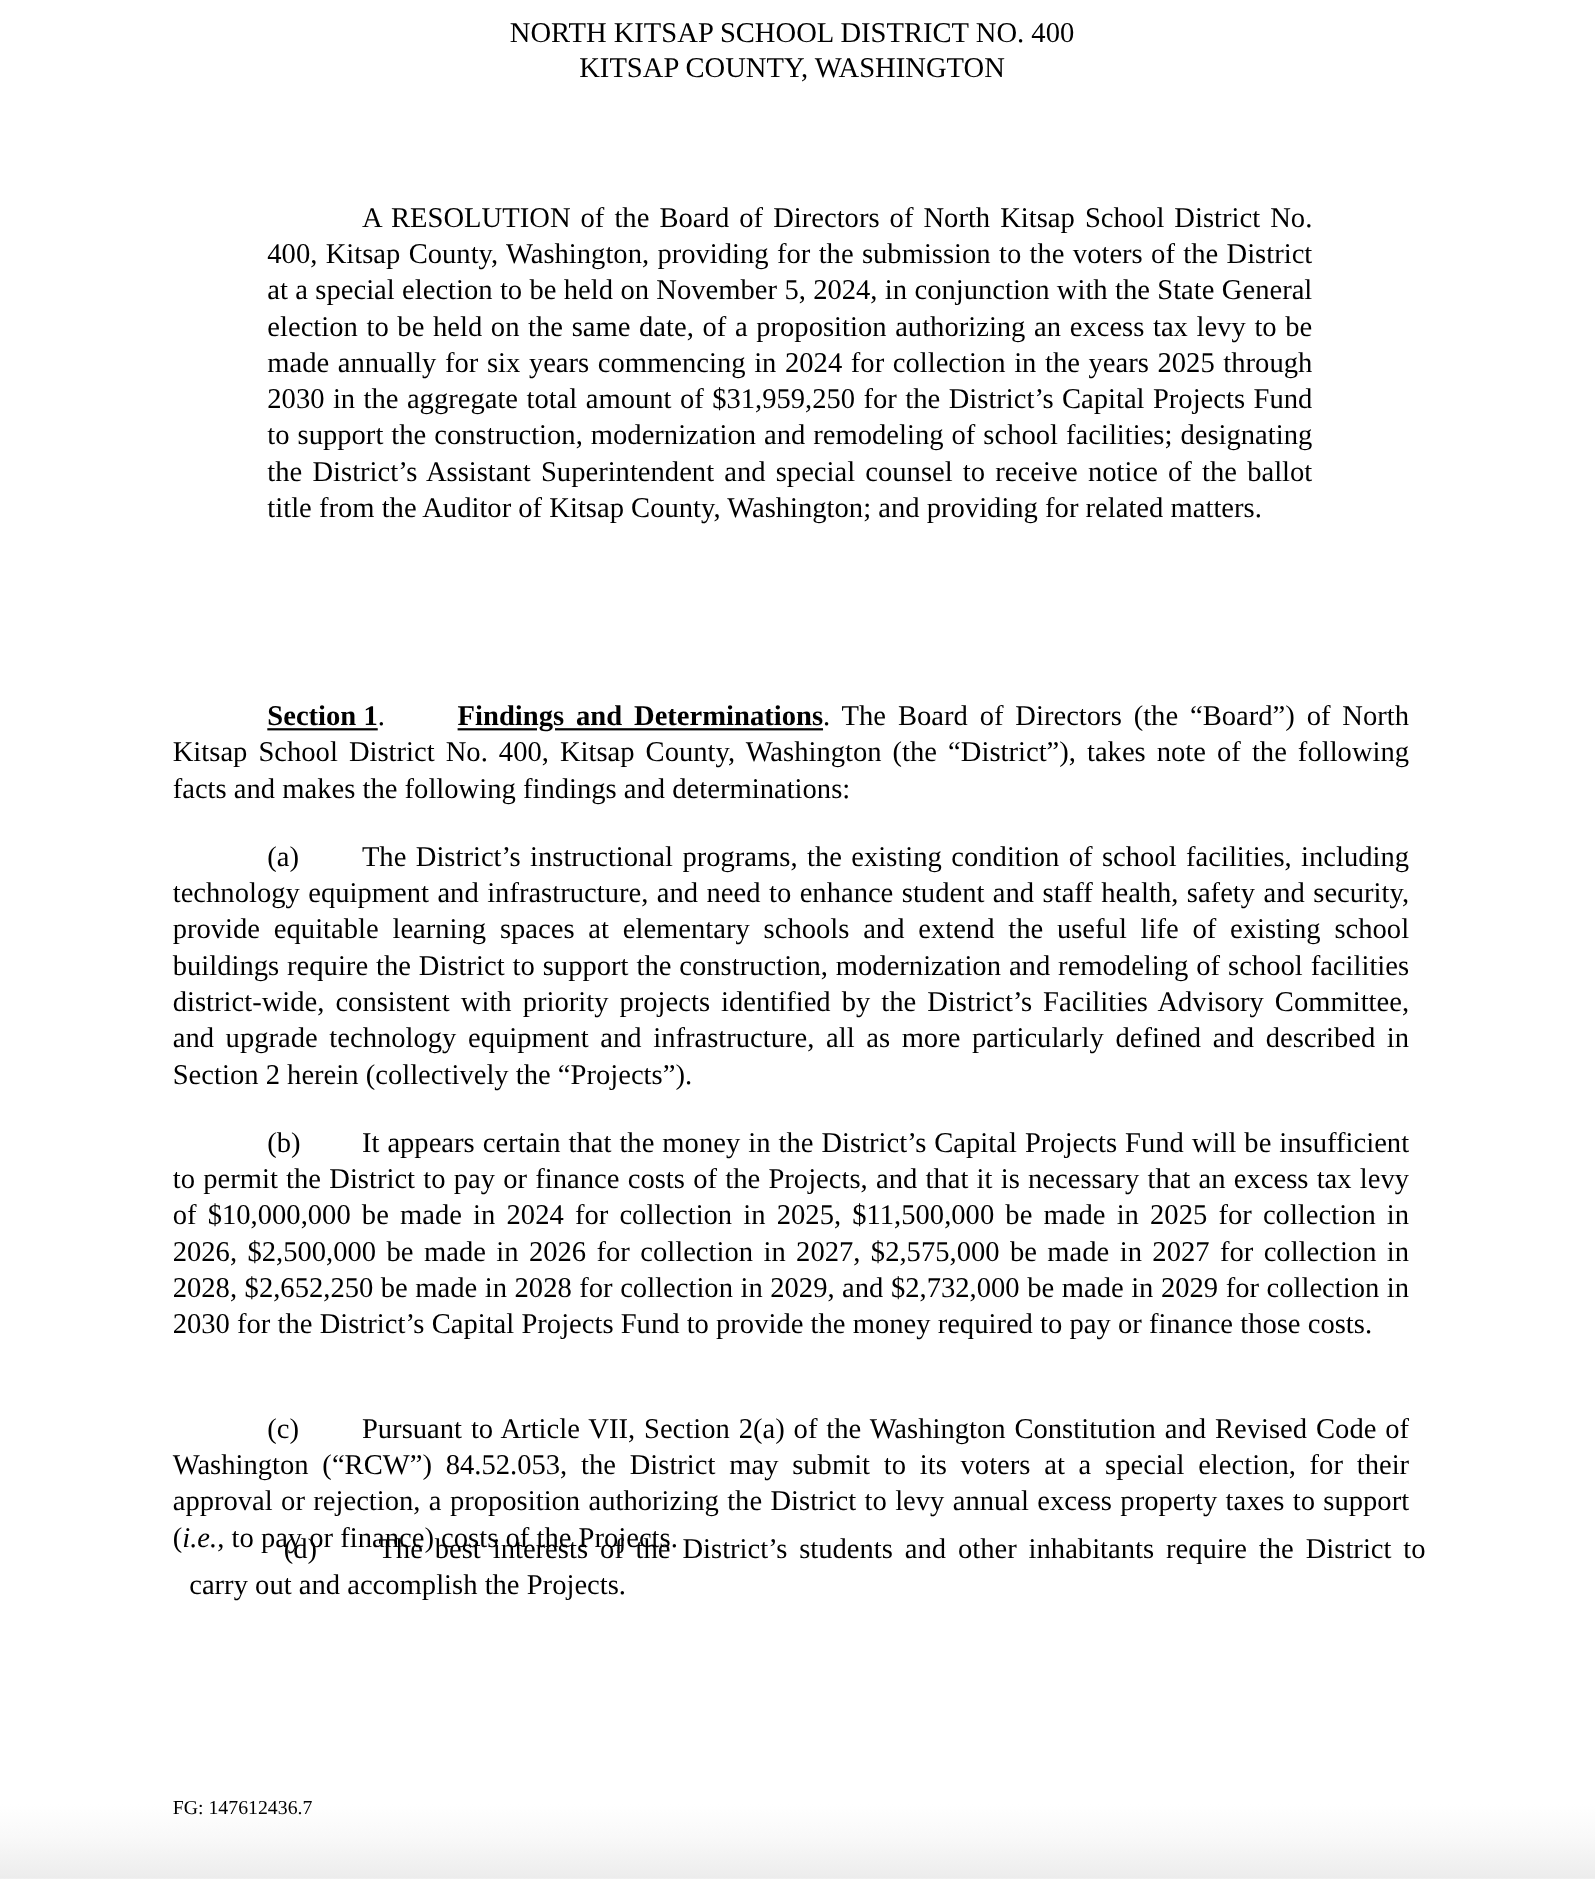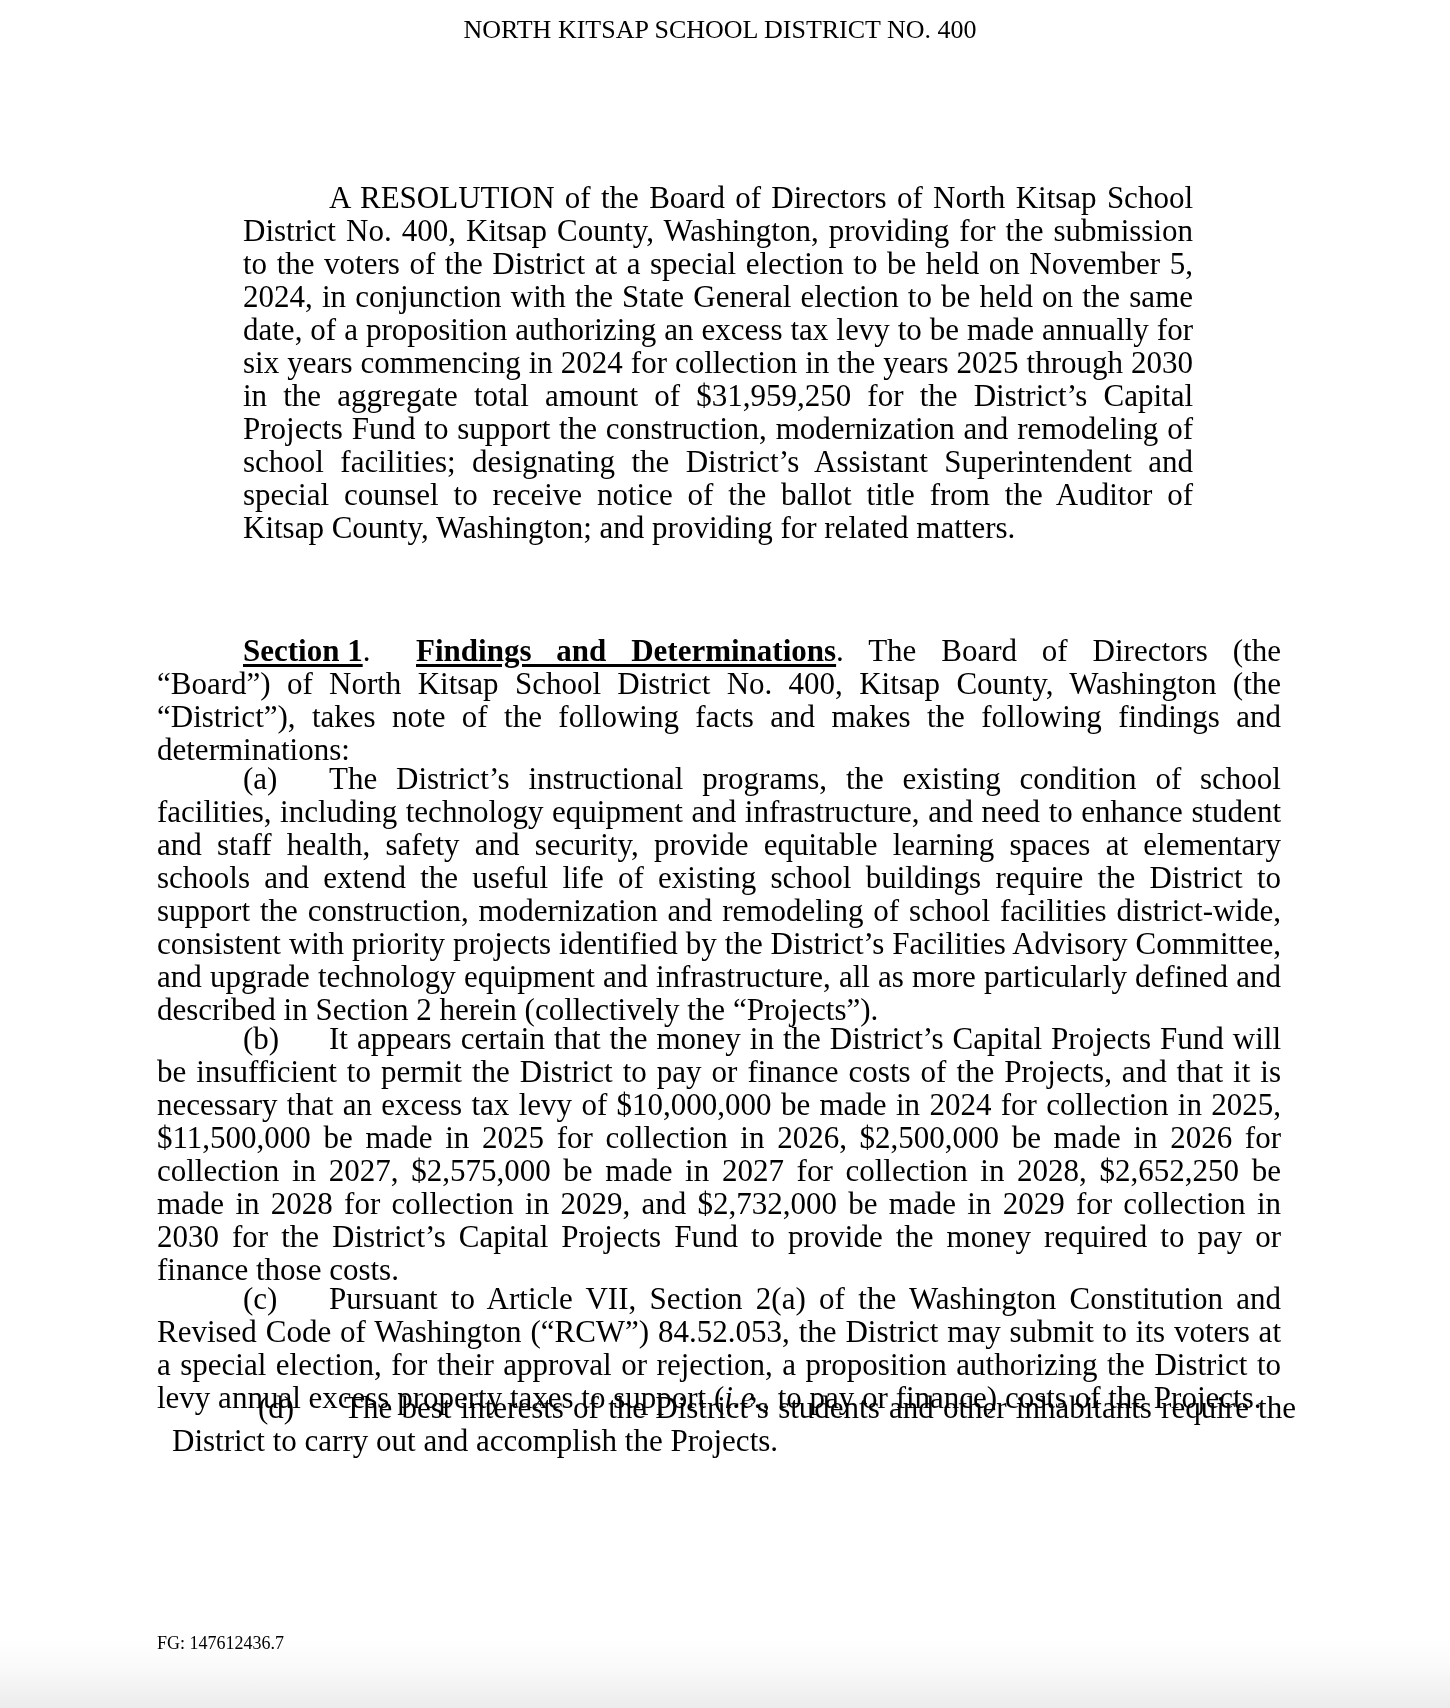--- a/index.html
+++ b/index.html
@@ -25,21 +25,21 @@
     .center {
       position: absolute;
       left: 0;
       width: 1440px;
       text-align: center;
       font-size: 26px;
       line-height: 32px;
     }
     .para {
       position: absolute;
-      font-size: 31px;
+      font-size: 26px;
       line-height: 33px;
       text-align: justify;
       text-align-last: left;
     }
     .indent-block {
       left: 243px;
       width: 950px;
     }
     .full-block {
       left: 157px;
@@ -67,20 +67,21 @@
       font-size: 18px;
       line-height: 22px;
     }
   </style>
 </head>
 <body>
 
 <div class="page">
 
   <div class="center" style="top:14px;">NORTH KITSAP SCHOOL DISTRICT NO. 400</div>
+  <div class="center" style="top:46px;">KITSAP COUNTY, WASHINGTON</div>
 
   <p class="para indent-block first-indent" style="top:181px; margin:0;">A RESOLUTION of the Board of Directors of North Kitsap School District No. 400, Kitsap County, Washington, providing for the submission to the voters of the District at a special election to be held on November 5, 2024, in conjunction with the State General election to be held on the same date, of a proposition authorizing an excess tax levy to be made annually for six years commencing in 2024 for collection in the years 2025 through 2030 in the aggregate total amount of $31,959,250 for the District’s Capital Projects Fund to support the construction, modernization and remodeling of school facilities; designating the District’s Assistant Superintendent and special counsel to receive notice of the ballot title from the Auditor of Kitsap County, Washington; and providing for related matters.</p>
 
 
   <p class="para full-block first-indent" style="top:634px; margin:0;"><span class="sec-num"><span class="u">Section 1</span><span>.</span></span><span class="u">Findings and Determinations</span><span>.</span><span> The Board of Directors (the “Board”) of North Kitsap School District No. 400, Kitsap County, Washington (the “District”), takes note of the following facts and makes the following findings and determinations:</span></p>
 
   <p class="para full-block first-indent" style="top:762px; margin:0;"><span class="label-tab">(a)</span><span>The District’s instructional programs, the existing condition of school facilities, including technology equipment and infrastructure, and need to enhance student and staff health, safety and security, provide equitable learning spaces at elementary schools and extend the useful life of existing school buildings require the District to support the construction, modernization and remodeling of school facilities district-wide, consistent with priority projects identified by the District’s Facilities Advisory Committee, and upgrade technology equipment and infrastructure, all as more particularly defined and described in Section 2 herein (collectively the “Projects”).</span></p>
 
   <p class="para full-block first-indent" style="top:1022px; margin:0;"><span class="label-tab">(b)</span><span>It appears certain that the money in the District’s Capital Projects Fund will be insufficient to permit the District to pay or finance costs of the Projects, and that it is necessary that an excess tax levy of $10,000,000 be made in 2024 for collection in 2025, $11,500,000 be made in 2025 for collection in 2026, $2,500,000 be made in 2026 for collection in 2027, $2,575,000 be made in 2027 for collection in 2028, $2,652,250 be made in 2028 for collection in 2029, and $2,732,000 be made in 2029 for collection in 2030 for the District’s Capital Projects Fund to provide the money required to pay or finance those costs.</span></p>
 

